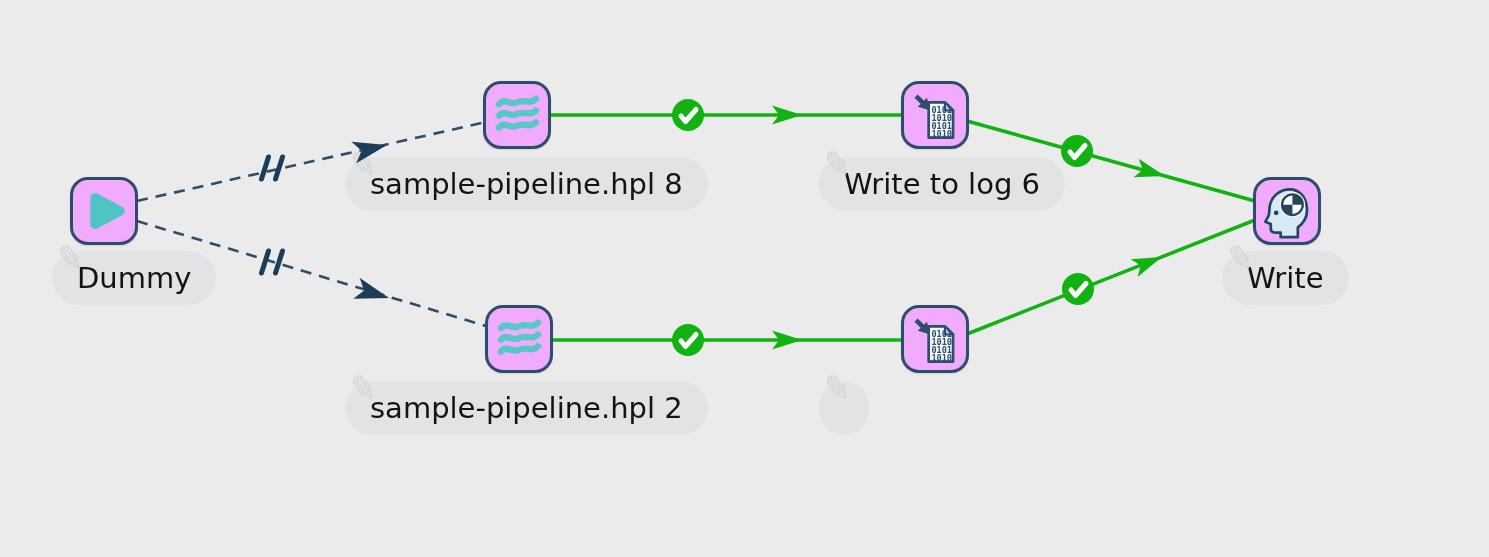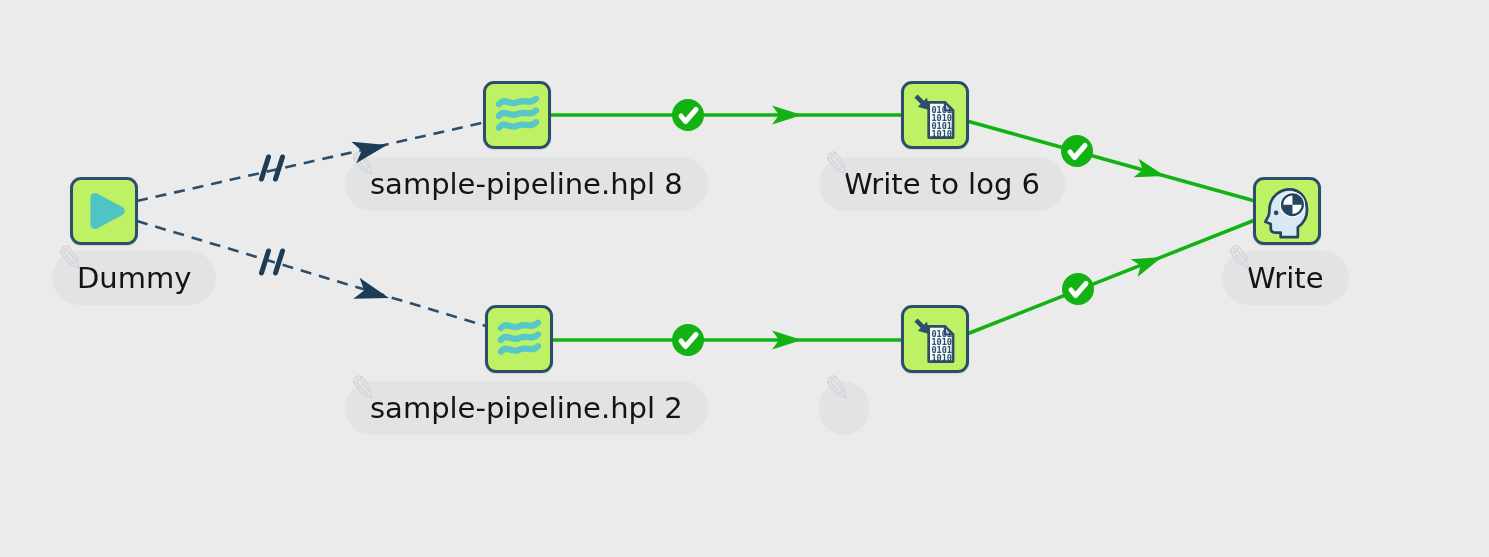--- a/index.html
+++ b/index.html
@@ -6,21 +6,21 @@
   body{
     width:1489px;height:557px;
     background:#ebebeb;
     font-family:"DejaVu Sans","Liberation Sans",sans-serif;
     position:relative;overflow:hidden;
   }
   .canvas{position:absolute;inset:0;}
   
   .node{
     position:absolute;width:62px;height:62px;
-    background:#bef264;border:3px solid #2d4e6b;border-radius:11px;
+    background:#f0abfc;border:3px solid #2d4e6b;border-radius:18px;
     box-shadow:0 1px 2px rgba(0,0,0,.10);
     z-index:3;display:flex;align-items:center;justify-content:center;
   }
   .node svg{display:block;}
   
   .pill{
     position:absolute;height:54px;line-height:54px;
     background:#e2e3e4;border-radius:27px;
     padding:0 25px;white-space:nowrap;
     font-size:29px;color:#141414;z-index:1;

